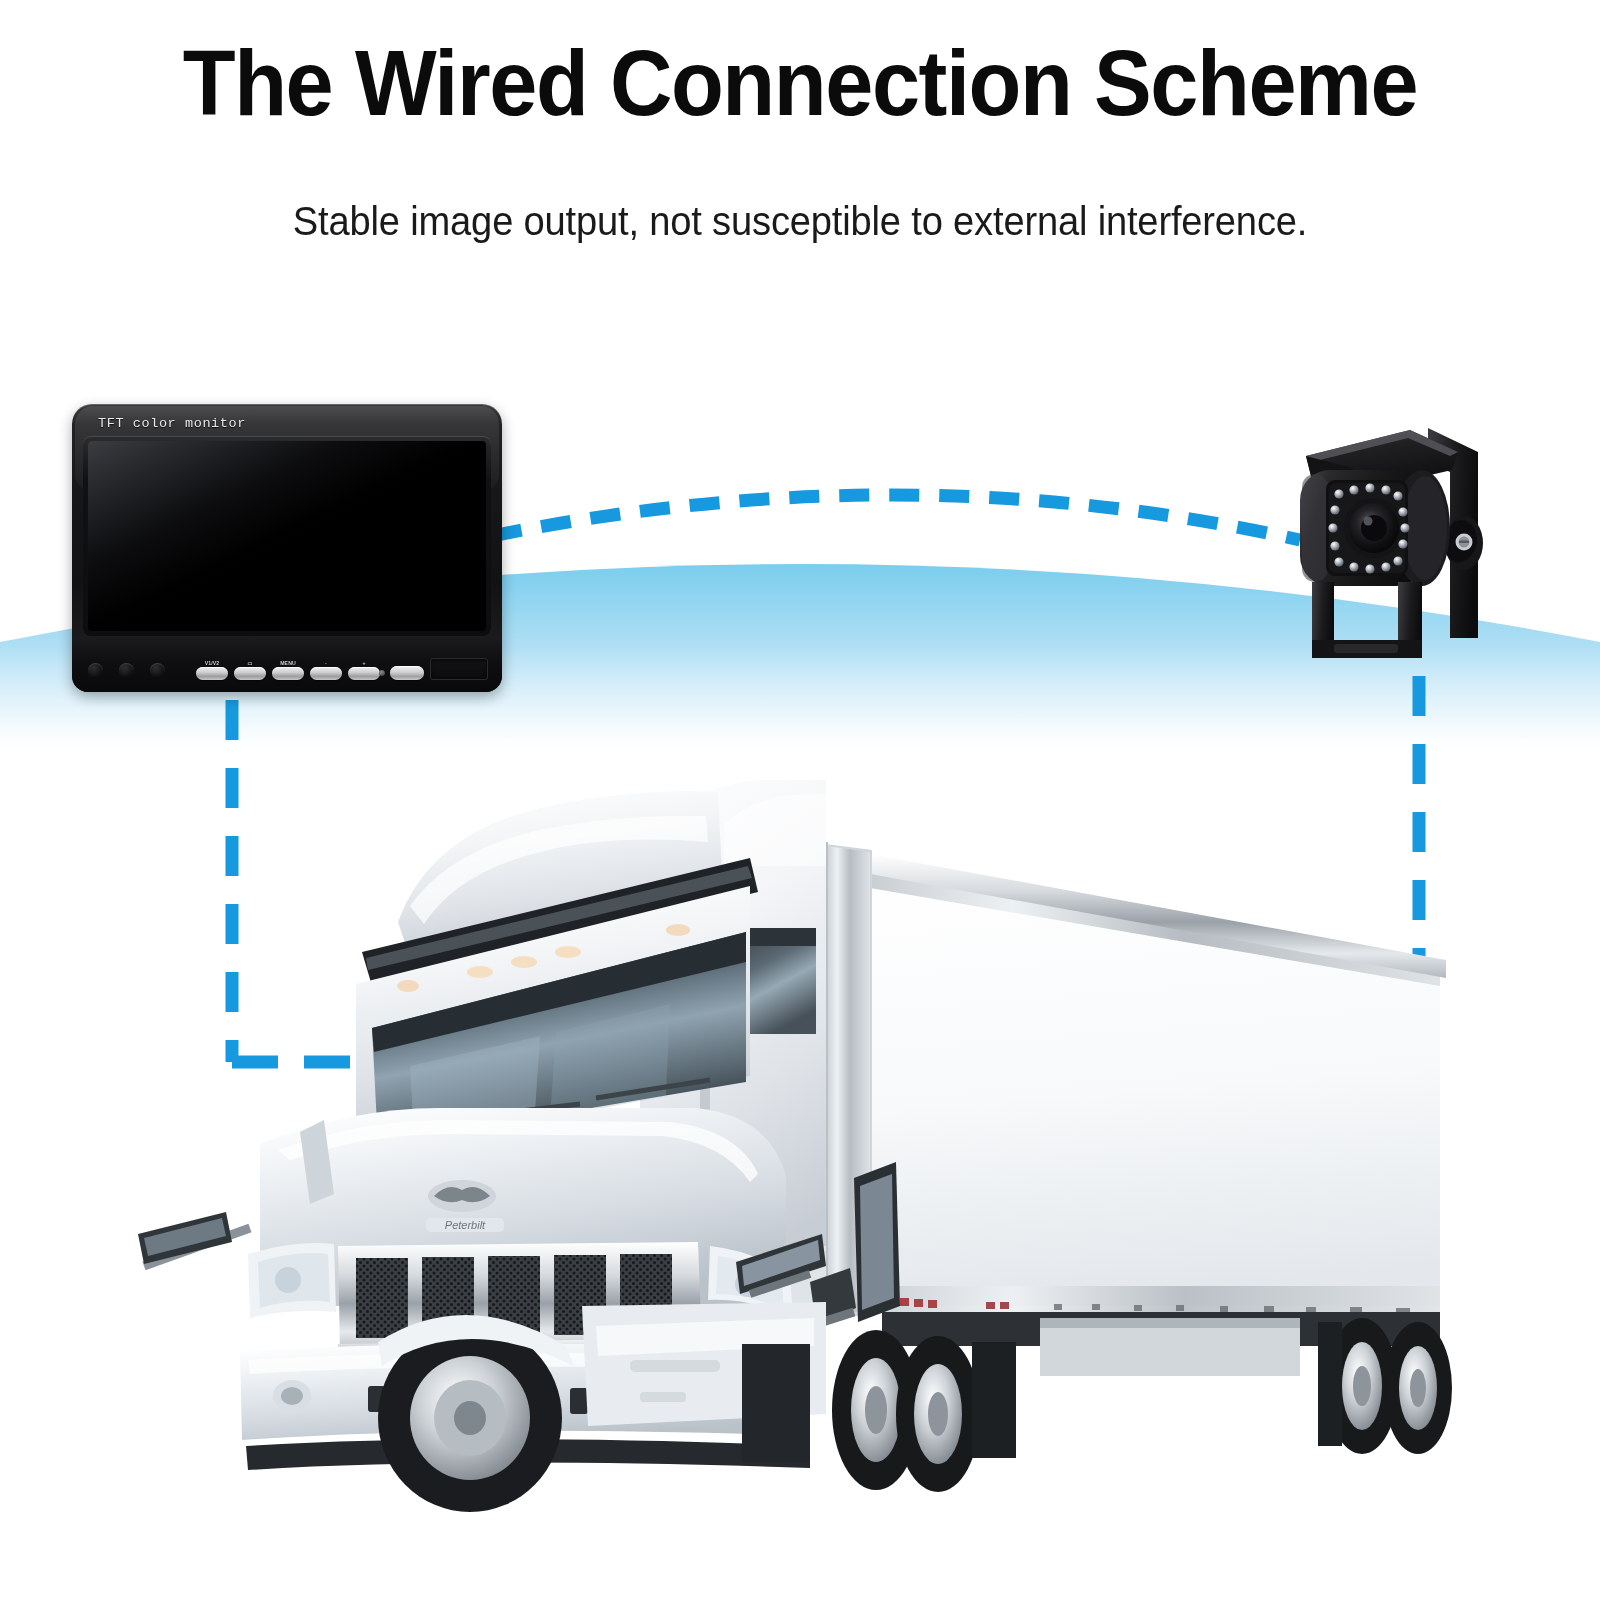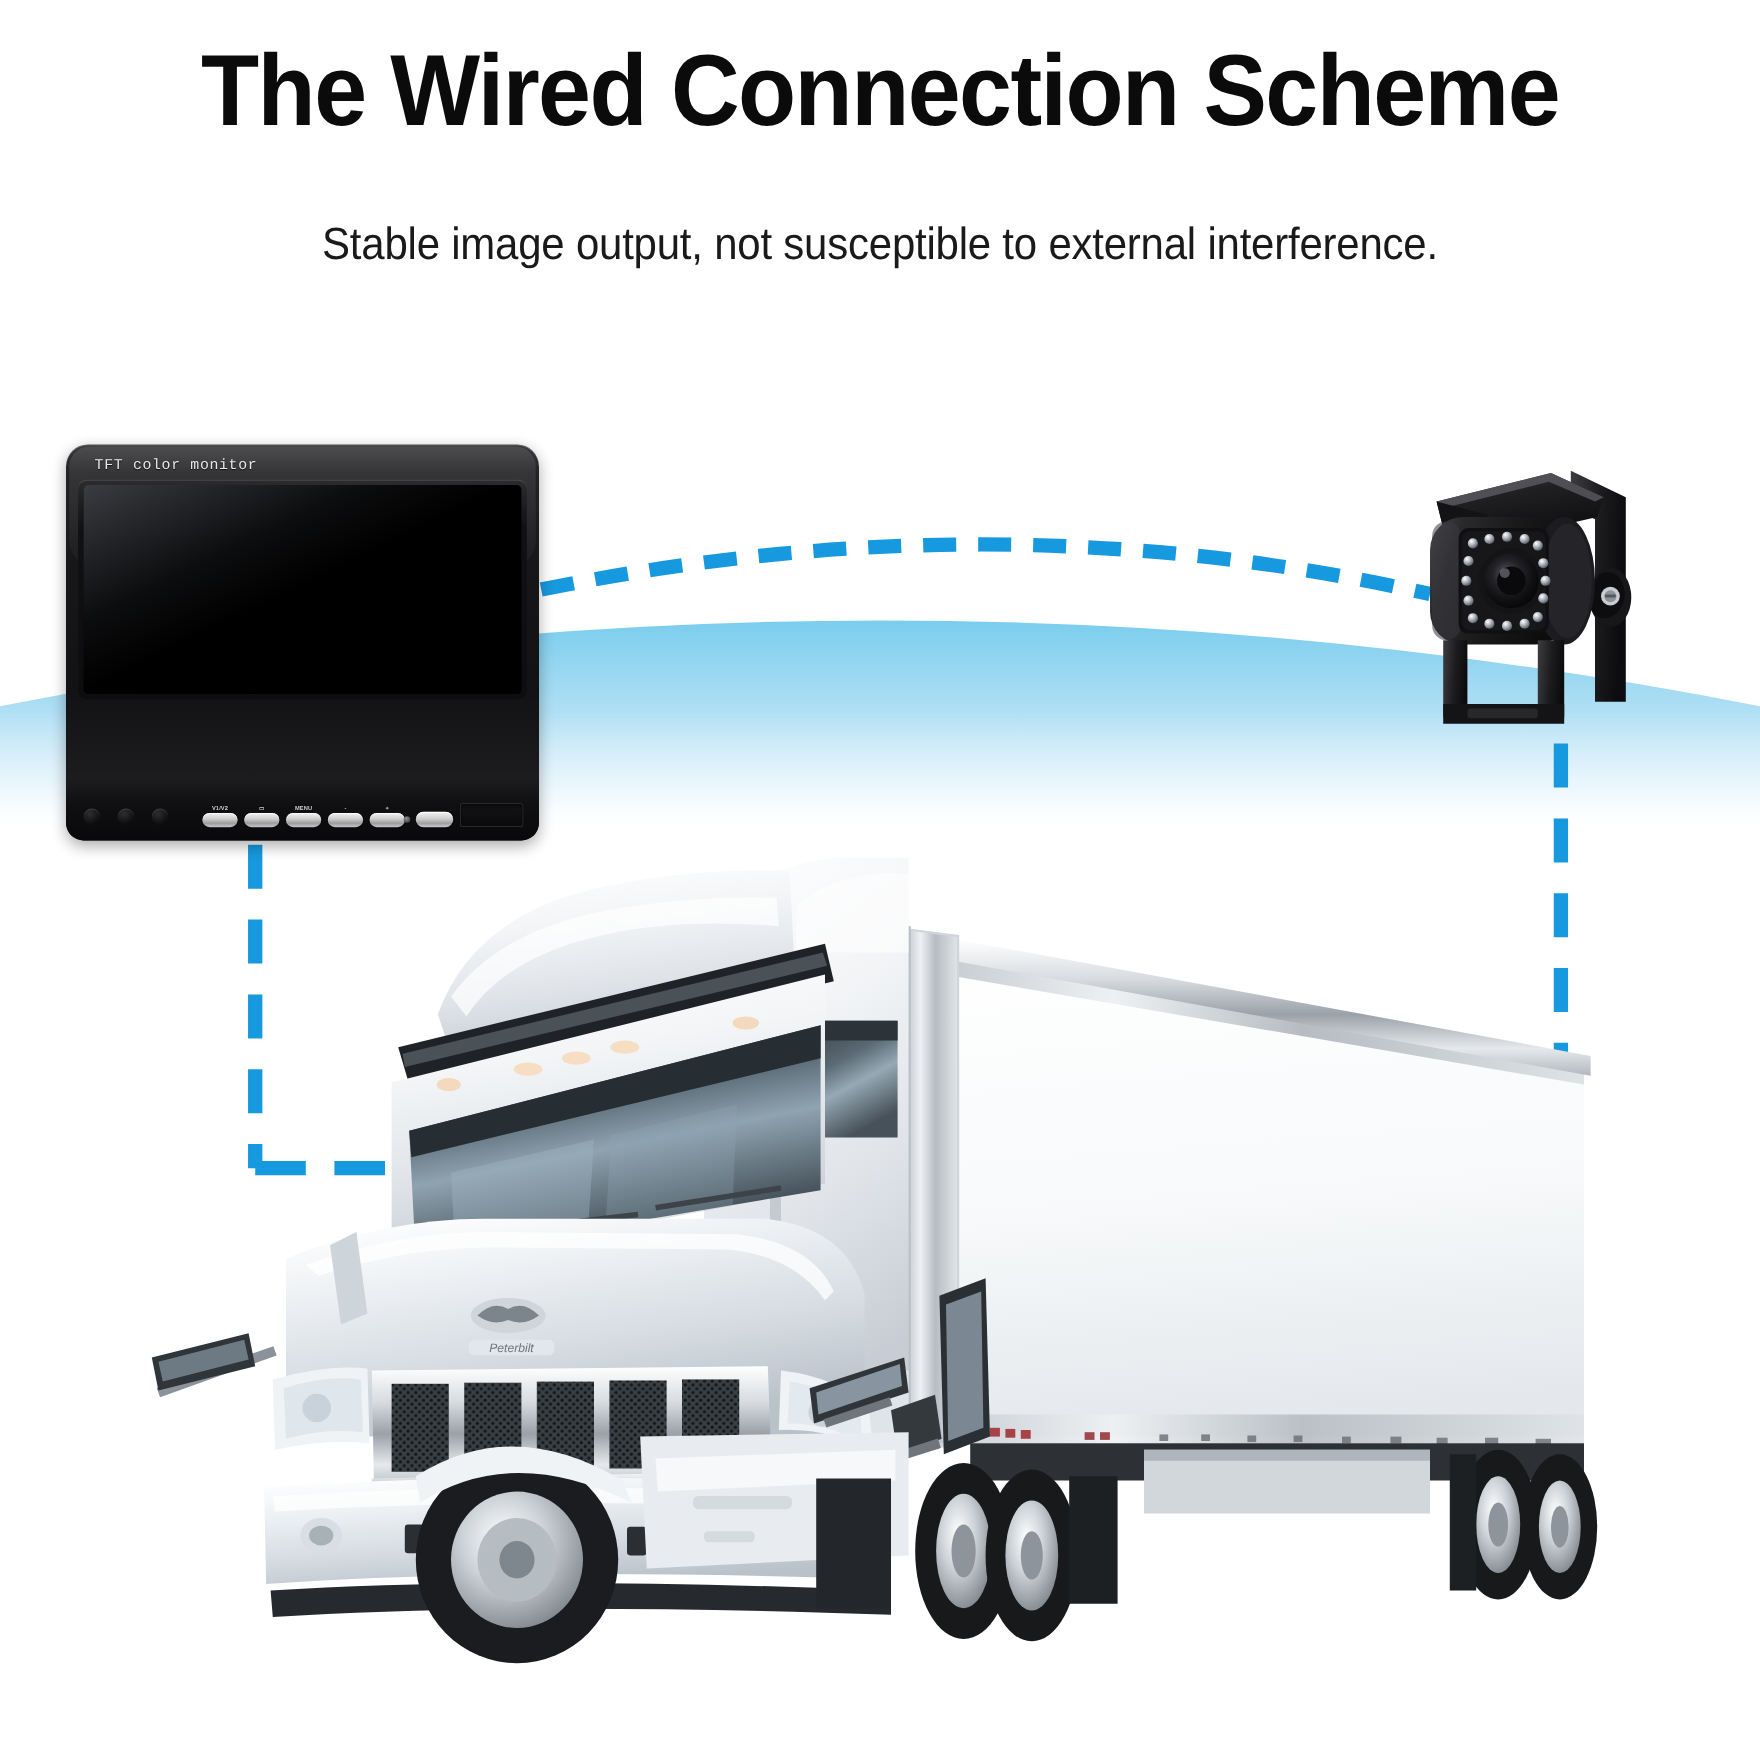--- a/index.html
+++ b/index.html
@@ -43,21 +43,21 @@
     position:absolute; left:0; top:430px; width:1600px; height:330px;
     overflow:hidden; pointer-events:none;
   }
   #arc-backdrop svg { display:block; }
 
   
   #stage { position:absolute; left:0; top:0; width:1600px; height:1600px; }
 
   
   #monitor {
-    position:absolute; left:60px; top:404px; width:430px; height:360px;
+    position:absolute; left:72px; top:404px; width:430px; height:288px;
   }
   .mon-shell {
     position:absolute; inset:0;
     border-radius:20px 20px 16px 16px;
     background:
       linear-gradient(180deg,#3a3a3c 0%,#232325 7%,#17171a 30%,#121214 62%,#1d1d20 86%,#0a0a0c 100%);
     box-shadow:0 5px 14px rgba(0,0,0,.33), inset 0 1px 0 rgba(255,255,255,.22);
   }
   .mon-shell::after{
     content:""; position:absolute; left:3px; right:3px; top:2px; height:40%;

